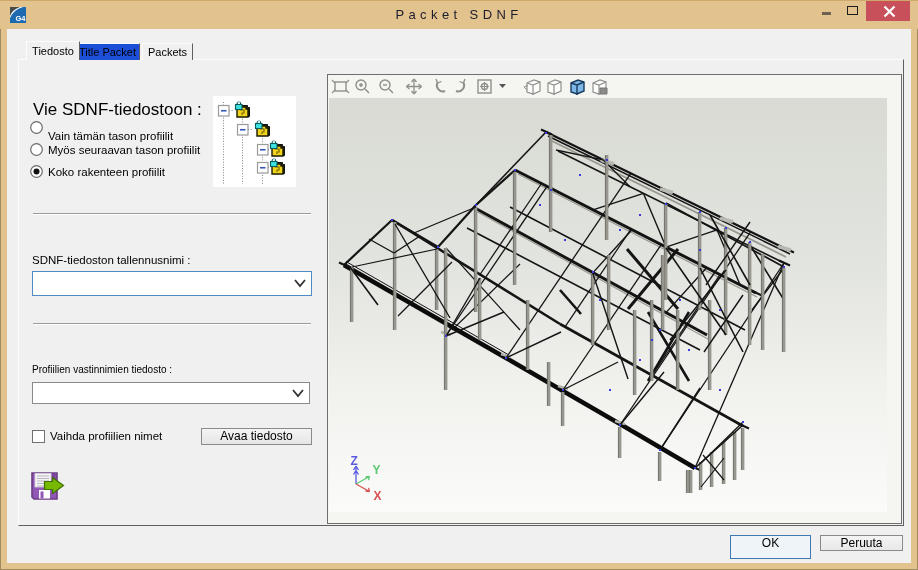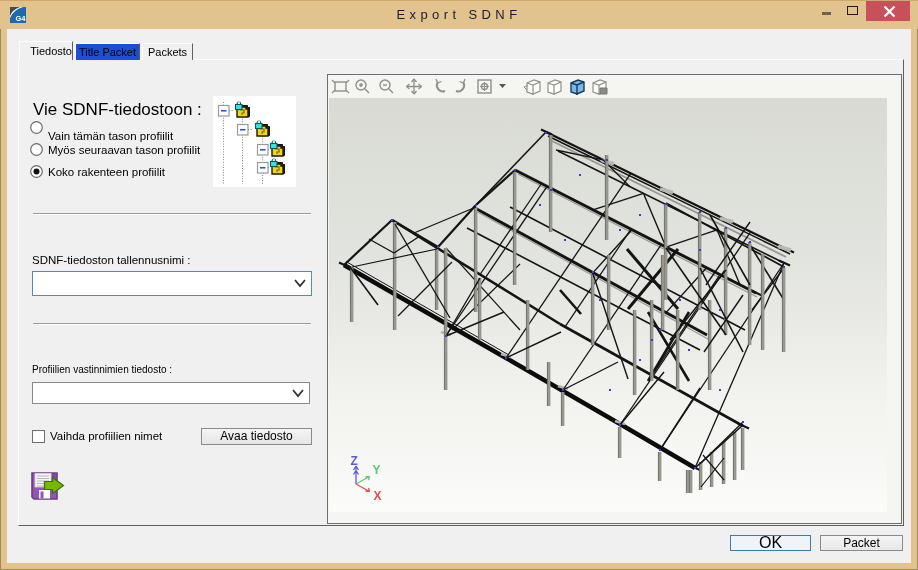--- a/index.html
+++ b/index.html
@@ -13,33 +13,33 @@
 <div class="abs" style="left:917px;top:0;width:1px;height:570px;background:#9f8a5c"></div>
 <div class="abs" style="left:0;top:569px;width:918px;height:1px;background:#9f8a5c"></div>
 
 <div class="abs" style="left:0;top:0;width:918px;height:29px;background:#e2c28d;border-top:1px solid #cfa96c"></div>
 <svg class="abs" style="left:10px;top:7px" width="16" height="16">
 <rect width="16" height="16" fill="#4b4b4b"></rect>
 <path d="M0 16 L0 10 Q2 2 12 0 L16 0 L16 16 Z" fill="#1d6ab0"></path>
 <path d="M0 11 Q3 3 13 0 L10 0 Q2 3 0 9 Z" fill="#ffffff"></path>
 <text x="5.5" y="14" font-size="7.5" fill="#fff" font-weight="bold" font-family="Liberation Sans">G4</text>
 </svg>
-<div class="abs" style="left:0;top:7px;width:918px;text-align:center;font-size:13px;letter-spacing:4.4px;color:#1c1c2e">Export SDNF</div>
+<div class="abs" style="left:0;top:7px;width:918px;text-align:center;font-size:13px;letter-spacing:4.4px;color:#1c1c2e">Packet SDNF</div>
 <div class="abs" style="left:822px;top:12px;width:9px;height:3px;background:#6e6352"></div>
 <div class="abs" style="left:847px;top:6px;width:11px;height:9px;border:1.5px solid #1c1c1c"></div>
 <div class="abs" style="left:866px;top:1px;width:44px;height:19.5px;background:#c8505a"></div>
 <svg class="abs" style="left:883px;top:5px" width="13" height="13">
     <path d="M1.5 1.5 L11.5 11.5 M11.5 1.5 L1.5 11.5" stroke="#fff" stroke-width="2.2"></path>
   </svg>
 
 <div class="abs" style="left:7px;top:29px;width:904px;height:534px;background:#f0f0f0"></div>
 
 <div class="abs" style="left:18px;top:59px;width:886px;height:467px;background:#f0f0f0;border-left:1px solid #fcfcfc;border-top:1px solid #fcfcfc;border-right:1px solid #5f5f5f;border-bottom:1px solid #5f5f5f"></div>
 
-<div class="abs" style="left:19px;top:41px;width:54px;height:19px;background:#f0f0f0;border-left:1px solid #fcfcfc;border-top:1px solid #fcfcfc;border-right:1px solid #5f5f5f;font-size:11px;color:#000;text-align:right;line-height:18px;z-index:3">Tiedosto</div>
+<div class="abs" style="left:26px;top:41px;width:54px;height:19px;background:#f0f0f0;border-left:1px solid #fcfcfc;border-top:1px solid #fcfcfc;border-right:1px solid #5f5f5f;font-size:11px;color:#000;text-align:center;line-height:18px;z-index:3">Tiedosto</div>
 <div class="abs" style="left:75px;top:43px;width:65px;height:17px;background:#1d4ed8;border-left:1px solid #fcfcfc;border-top:1px solid #fcfcfc;border-right:1px solid #5f5f5f;font-size:11px;color:#000;text-align:center;line-height:16px">Title Packet</div>
 <div class="abs" style="left:142px;top:43px;width:51px;height:17px;background:#f0f0f0;border-left:1px solid #fcfcfc;border-top:1px solid #fcfcfc;border-right:1px solid #5f5f5f;font-size:11px;color:#000;text-align:center;line-height:16px">Packets</div>
 
 <div class="abs" style="left:33px;top:100px;font-size:17px;color:#000">Vie SDNF-tiedostoon :</div>
 <svg class="abs" style="left:30px;top:121px" width="14" height="14">
     <circle cx="6.5" cy="6.5" r="5.8" fill="#fff" stroke="#6a6a6a" stroke-width="1.2"></circle>
   </svg>
 <div class="abs" style="left:48px;top:130px;font-size:11.5px">Vain tämän tason profiilit</div>
 <svg class="abs" style="left:30px;top:143px" width="14" height="14">
     <circle cx="6.5" cy="6.5" r="5.8" fill="#fff" stroke="#6a6a6a" stroke-width="1.2"></circle>
@@ -385,13 +385,13 @@
 <path d="M10 31 V13 M10 13 l-2.5 4 M10 13 l2.5 4 M10 17.5 l-2.5 4 M10 17.5 l2.5 4" stroke="#5a5ae0" stroke-width="1.3" fill="none"></path>
 <path d="M10 31 L23.5 23.5 l-4 0.5 M23.5 23.5 l-1 3.6" stroke="#5fc873" stroke-width="1.3" fill="none"></path>
 <path d="M10 31 L23.5 38.5 l-4 -0.5 M23.5 38.5 l-1 -3.6" stroke="#d85252" stroke-width="1.3" fill="none"></path>
 <text x="4.5" y="12" font-size="12" font-weight="bold" fill="#5a5ae0" font-family="Liberation Sans">Z</text>
 <text x="26.5" y="21" font-size="12" font-weight="bold" fill="#5fc873" font-family="Liberation Sans">Y</text>
 <text x="27.5" y="47" font-size="12" font-weight="bold" fill="#d85252" font-family="Liberation Sans">X</text>
 </svg>
 </div>
 </div>
 
-<div class="abs" style="left:730px;top:535px;width:81px;height:16px;background:#eff4f9;border:1px solid #3f78b5;font-size:16px;text-align:center;line-height:14px">OK</div>
-<div class="abs" style="left:820px;top:535px;width:83px;height:16px;background:linear-gradient(#f4f4f4,#e8e8e8);border:1px solid #8a8a8a;font-size:12px;text-align:center;line-height:14px">Packet</div>
+<div class="abs" style="left:730px;top:535px;width:81px;height:24px;background:#eff4f9;border:1px solid #3f78b5;font-size:12px;text-align:center;line-height:14px">OK</div>
+<div class="abs" style="left:820px;top:535px;width:83px;height:16px;background:linear-gradient(#f4f4f4,#e8e8e8);border:1px solid #8a8a8a;font-size:12px;text-align:center;line-height:14px">Peruuta</div>
 </body></html>

